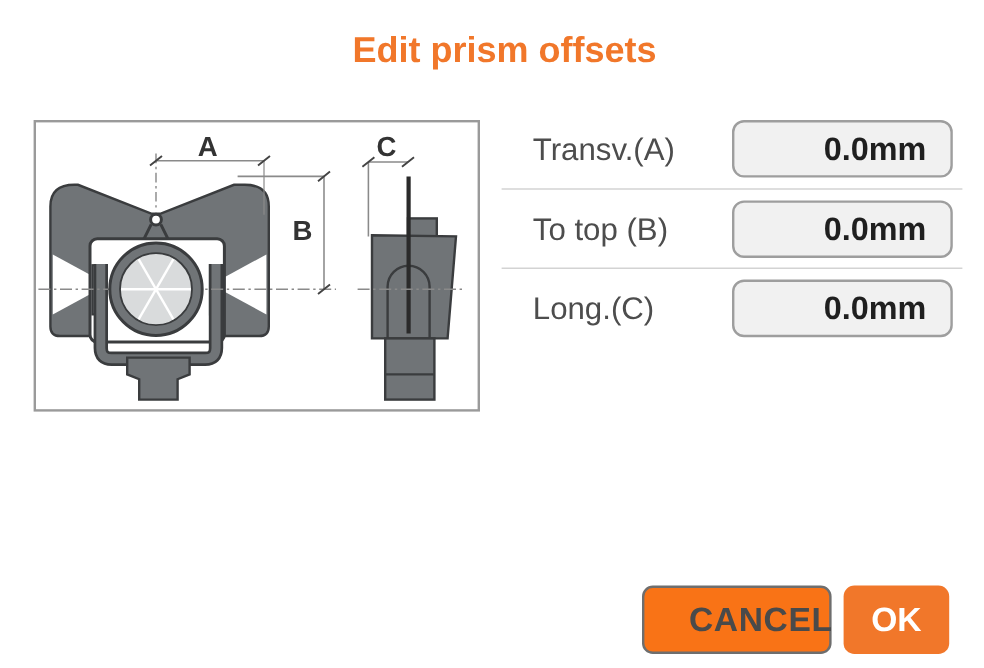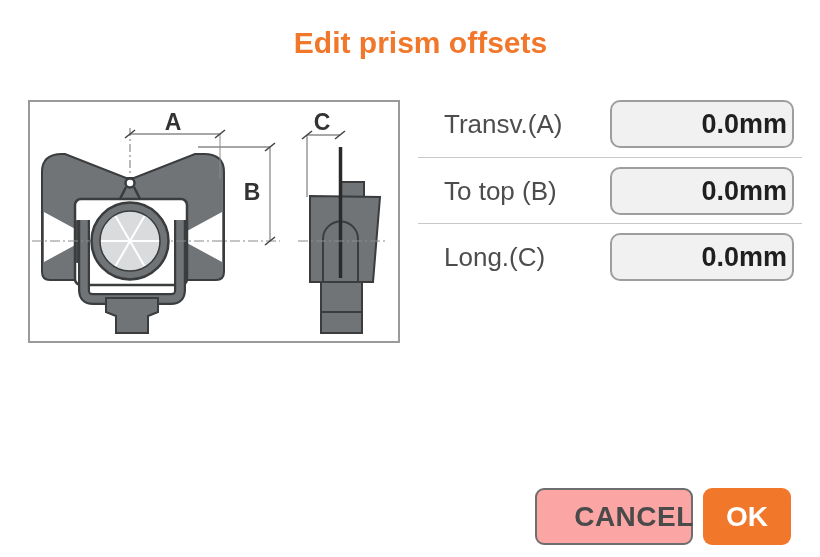--- a/index.html
+++ b/index.html
@@ -32,33 +32,33 @@
   .diagram-box svg{position:absolute;left:0;top:0;width:100%;height:100%;}
   .row{position:absolute;left:420px;height:48px;}
   .row-label{
     position:absolute;left:0;top:0;height:48px;line-height:48px;
     font-size:26px;font-weight:normal;color:var(--label);white-space:nowrap;margin-left:24px;
   }
   .field{
     position:absolute;left:190px;top:0;width:184px;height:48px;
     background:var(--field-bg);border:2px solid var(--field-border);
     border-radius:10px;text-align:right;line-height:44px;
-    font-size:27px;font-weight:bold;color:var(--value);padding-right:5px;
+    font-size:27px;font-weight:bold;color:var(--value);padding-right:20px;
     cursor:pointer;
   }
   .row1{top:100px;} .row2{top:167px;} .row3{top:233px;}
   .divider{position:absolute;left:418px;width:384px;height:1px;background:var(--divider);}
   .divider1{top:157px;} .divider2{top:223px;}
   .btn{
     position:absolute;top:488px;height:57px;border-radius:9px;
     font-family:"Liberation Sans", sans-serif;font-size:28px;cursor:pointer;
     display:flex;align-items:center;justify-content:center;
   }
   .btn-cancel{
-    left:535px;width:158px;background:#fca5a5;border:2px solid var(--cancel-border);
+    left:535px;width:158px;background:#f97316;border:2px solid var(--cancel-border);
     color:var(--cancel-text);font-weight:600;letter-spacing:0.5px;padding-left:40px;
   }
   .btn-ok{
     left:703px;width:88px;background:var(--ok-bg);border:none;
     color:var(--ok-text);font-weight:bold;
   }
 </style>
 </head>
 <body>
 

